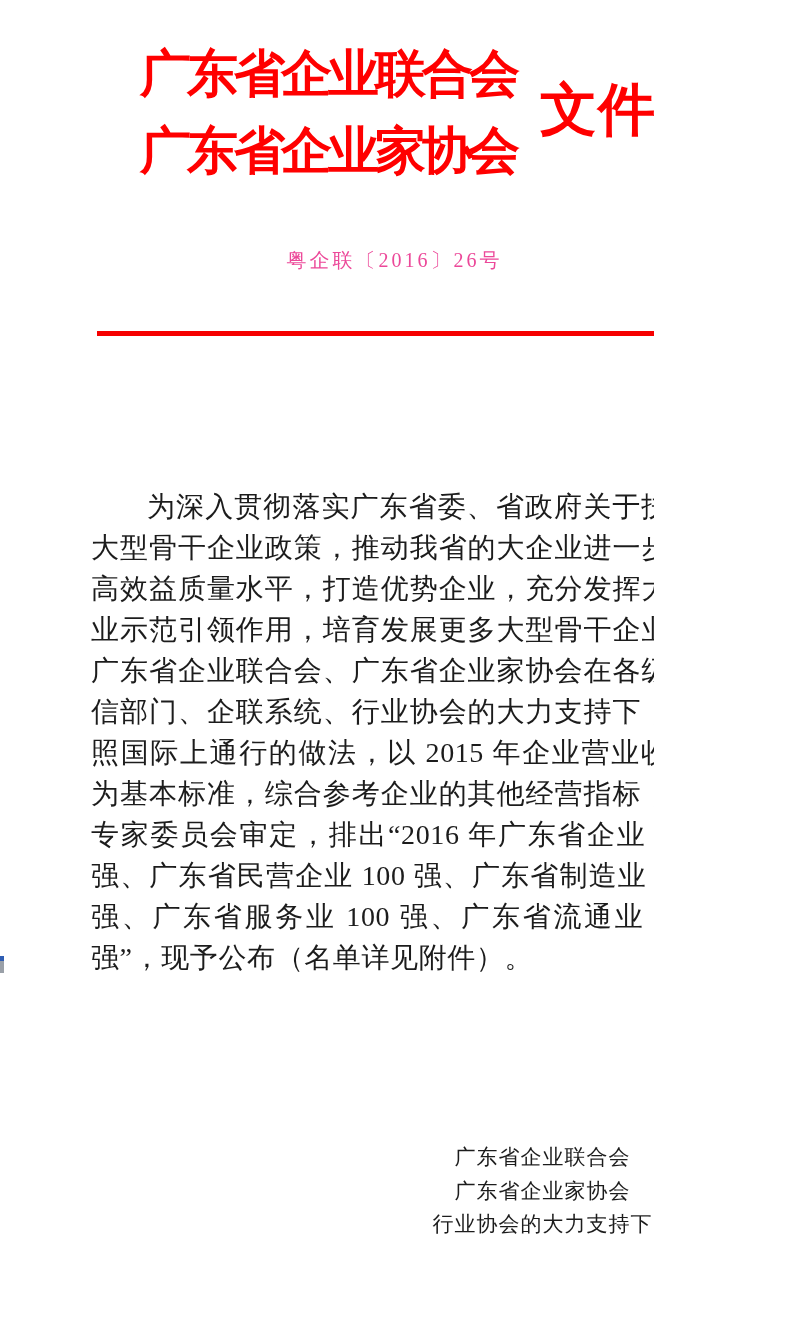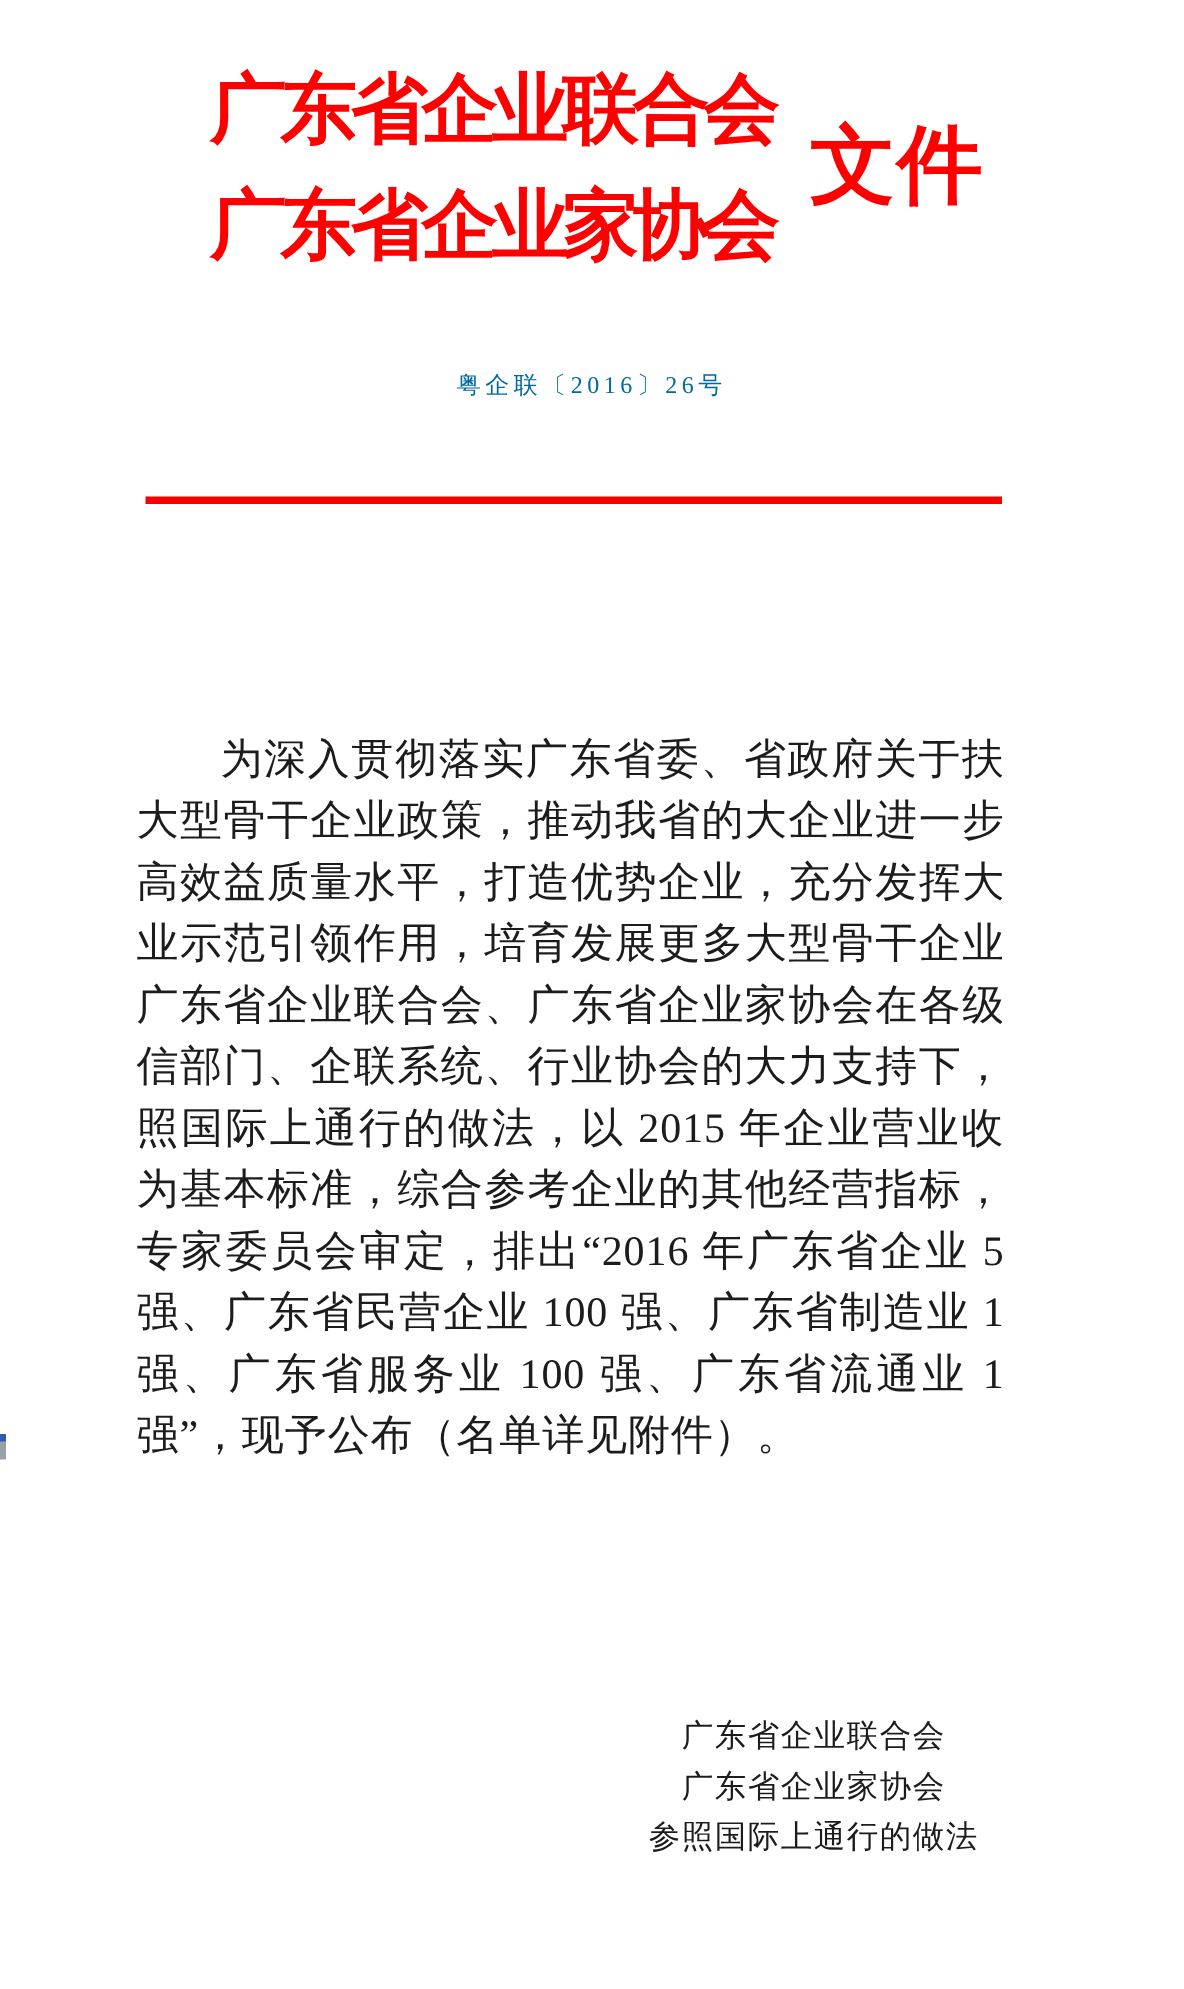--- a/index.html
+++ b/index.html
@@ -4,21 +4,20 @@
 <style>
   html, body { margin: 0; padding: 0; background: #ffffff; }
   .page {
     position: relative;
     width: 654px;
     height: 1326px;
     background: #ffffff;
     overflow: hidden;
     font-family: "Liberation Serif", "DejaVu Serif", serif;
     color: #1a1a1a;
-    padding-left: 14px;
   }
 
   
   .org-names {
     position: absolute;
     left: 140px;
     top: 36px;
     font-size: 51px;
     font-weight: bold;
     color: #ff0000;
@@ -37,23 +36,23 @@
     white-space: nowrap;
   }
 
   
   .doc-number {
     position: absolute;
     top: 247px;
     left: 0;
     width: 789px;
     text-align: center;
-    font-size: 16px;
+    font-size: 20px;
     letter-spacing: 3px;
-    color: #0369a1;
+    color: #ec4899;
   }
 
   
   .red-rule {
     position: absolute;
     left: 97px;
     top: 331px;
     width: 601px;
     height: 5px;
     background: #f60000;
@@ -136,18 +135,18 @@
     <br>
   </div>
 
   <div class="body-text">
     <p>为深入贯彻落实广东省委、省政府关于扶持大型骨干企业政策，推动我省的大企业进一步提高效益质量水平，打造优势企业，充分发挥大企业示范引领作用，培育发展更多大型骨干企业。广东省企业联合会、广东省企业家协会在各级经信部门、企联系统、行业协会的大力支持下，参照国际上通行的做法，以 2015 年企业营业收入为基本标准，综合参考企业的其他经营指标，经专家委员会审定，排出“2016 年广东省企业 500 强、广东省民营企业 100 强、广东省制造业 100 强、广东省服务业 100 强、广东省流通业 100 强”，现予公布（名单详见附件）。</p>
   </div>
 
   <div class="signature">
     <div>广东省企业联合会</div>
     <div>广东省企业家协会</div>
-    <div>参照国际上通行的做法</div>
+    <div>行业协会的大力支持下</div>
   </div>
 
   <div class="scan-artifact"></div>
 
 </div>
 
 </body></html>

